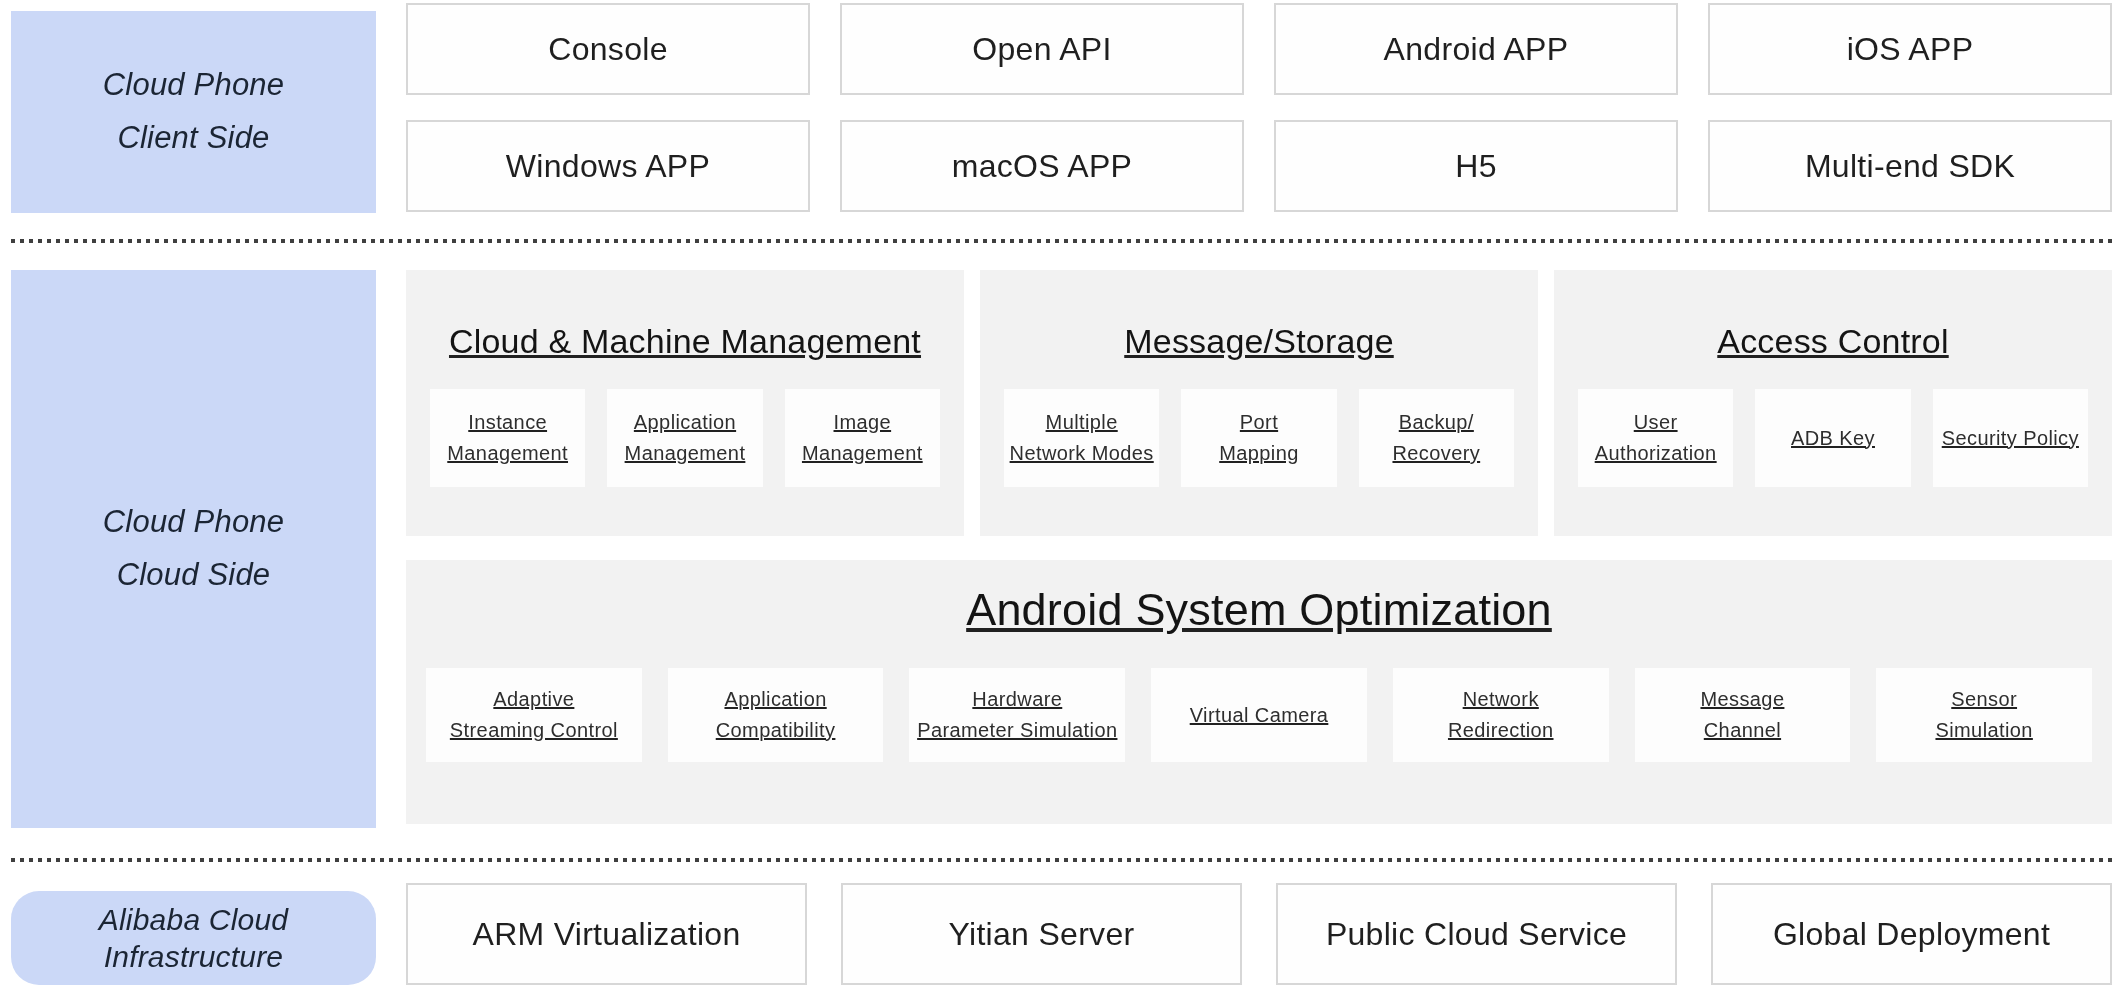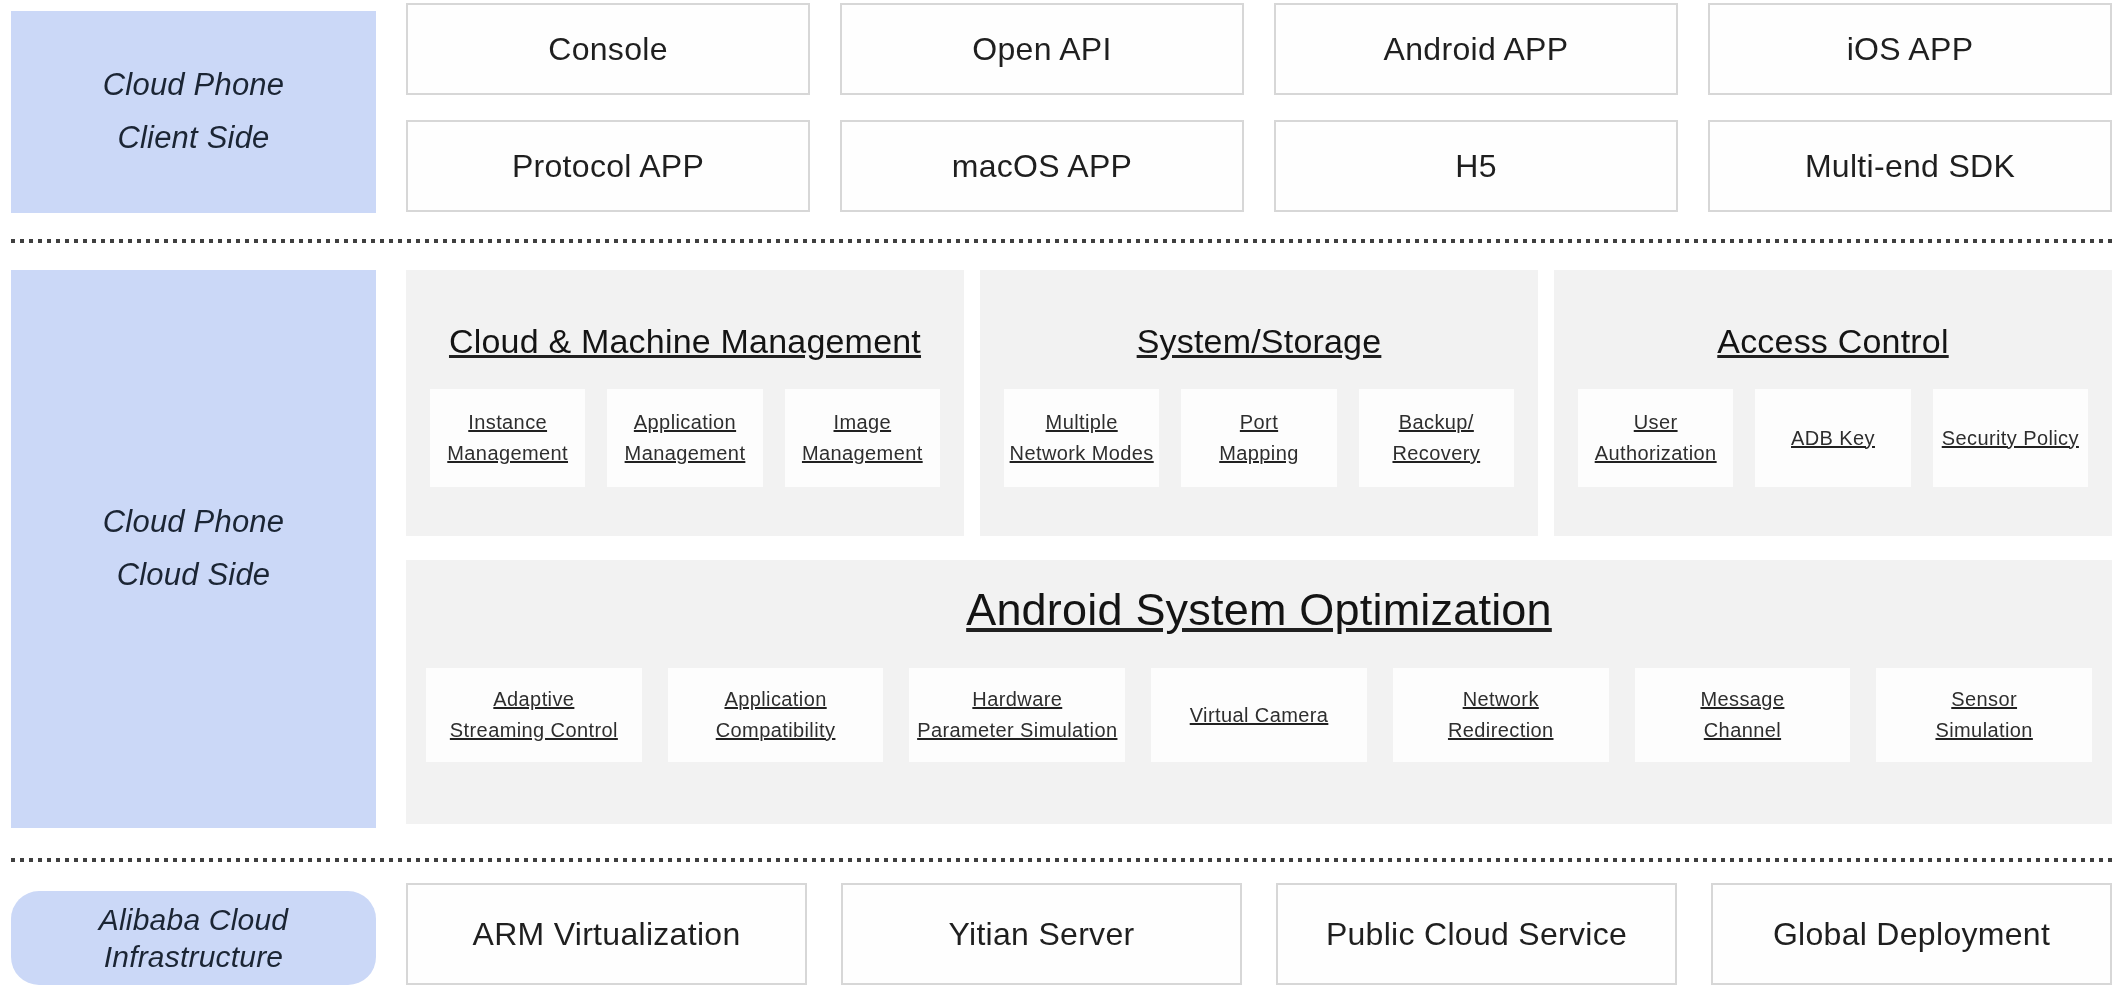--- a/index.html
+++ b/index.html
@@ -73,21 +73,21 @@
     <div class="side-label top">Cloud Phone
 Client Side</div>
     <div class="grid-col">
       <div class="grid-row">
         <div class="wbox">Console</div>
         <div class="wbox">Open API</div>
         <div class="wbox">Android APP</div>
         <div class="wbox">iOS APP</div>
       </div>
       <div class="grid-row">
-        <div class="wbox">Protocol APP</div>
+        <div class="wbox">Windows APP</div>
         <div class="wbox">macOS APP</div>
         <div class="wbox">H5</div>
         <div class="wbox">Multi-end SDK</div>
       </div>
     </div>
   </section>
 
   <div class="dotted sep1"></div>
 
   <section class="band">
@@ -103,21 +103,21 @@
             <div class="chip">Instance
 Management</div>
             <div class="chip">Application
 Management</div>
             <div class="chip">Image
 Management</div>
           </div>
         </div>
 
         <div class="panel">
-          <div class="panel-title">System/Storage</div>
+          <div class="panel-title">Message/Storage</div>
           <div class="panel-items">
             <div class="chip">Multiple
 Network Modes</div>
             <div class="chip">Port
 Mapping</div>
             <div class="chip">Backup/
 Recovery</div>
           </div>
         </div>
 

